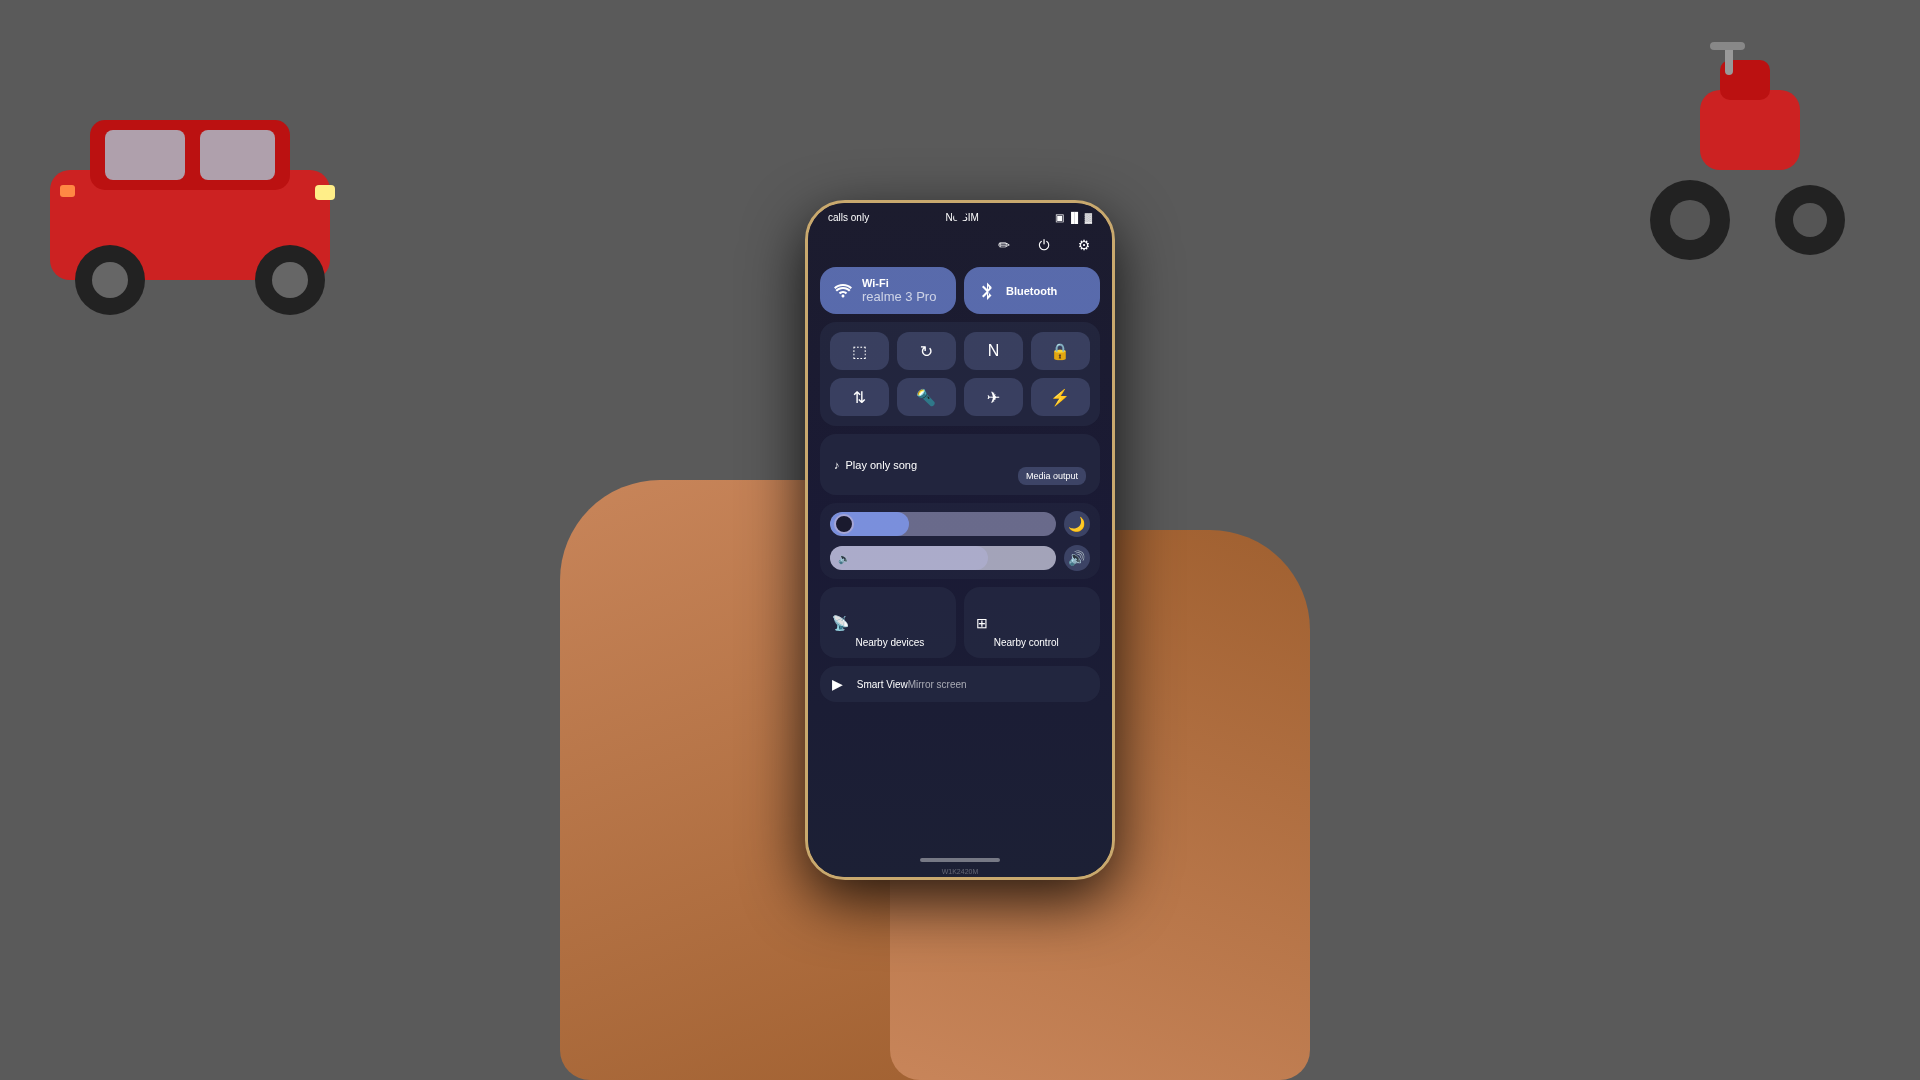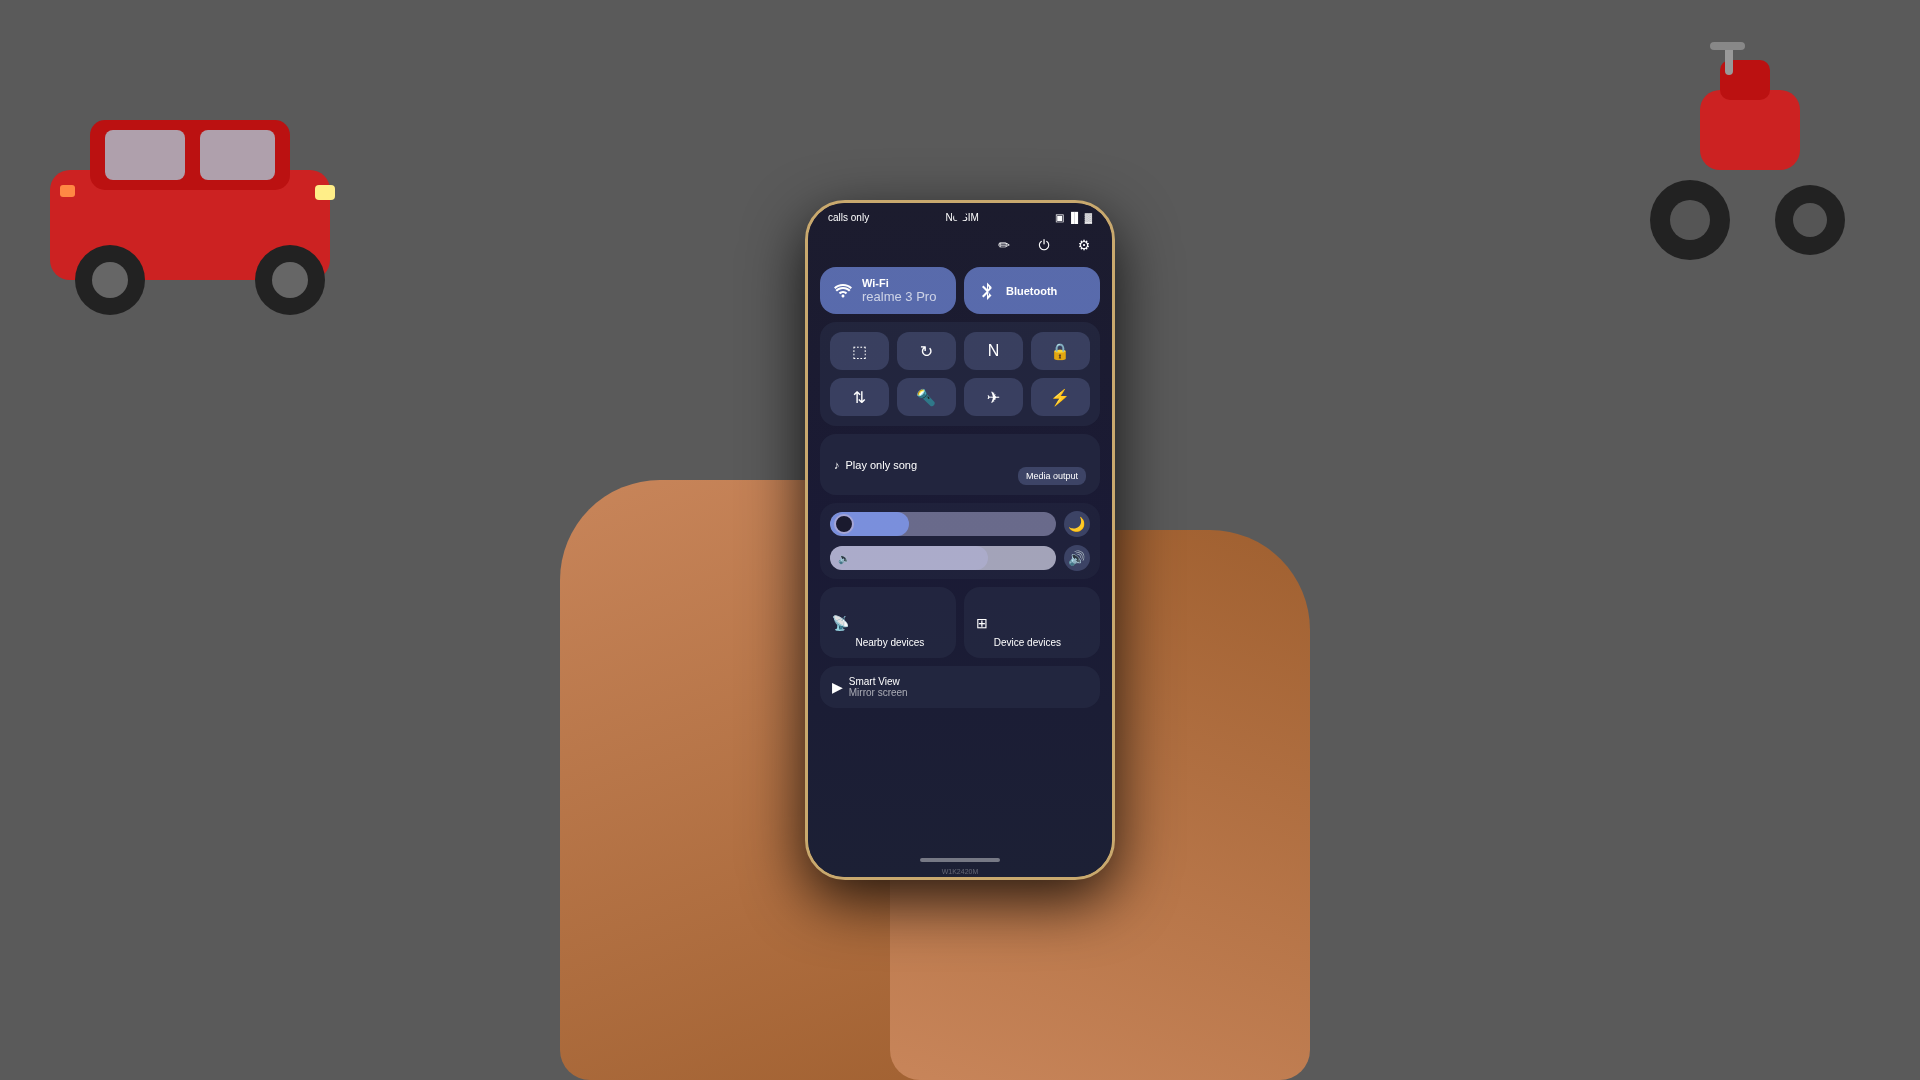--- a/index.html
+++ b/index.html
@@ -315,21 +315,22 @@
       border-radius: 16px;
       padding: 10px 12px;
       display: flex;
       align-items: center;
       gap: 6px;
       cursor: pointer;
     }
 
     .smart-view-text {
       display: flex;
-      flex-direction: column;
+      flex-direction: row;
+      margin-left: 8px;
     }
 
     .smart-view-label {
       color: #ffffff;
       font-size: 10px;
       font-weight: 500;
     }
 
     .smart-view-sublabel {
       color: rgba(255,255,255,0.6);
@@ -510,21 +511,21 @@
           </div>
         </div>
 
         <div class="bottom-row">
           <div class="bottom-tile">
             <span class="bottom-tile-icon">📡</span>
             <span class="bottom-tile-label">Nearby devices</span>
           </div>
           <div class="bottom-tile">
             <span class="bottom-tile-icon">⊞</span>
-            <span class="bottom-tile-label">Device devices</span>
+            <span class="bottom-tile-label">Nearby control</span>
           </div>
         </div>
 
         <div class="smart-view-row">
           <div class="smart-view-tile">
             <span style="font-size:14px;color:#fff;">▶</span>
             <div class="smart-view-text">
               <span class="smart-view-label">Smart View</span>
               <span class="smart-view-sublabel">Mirror screen</span>
             </div>

